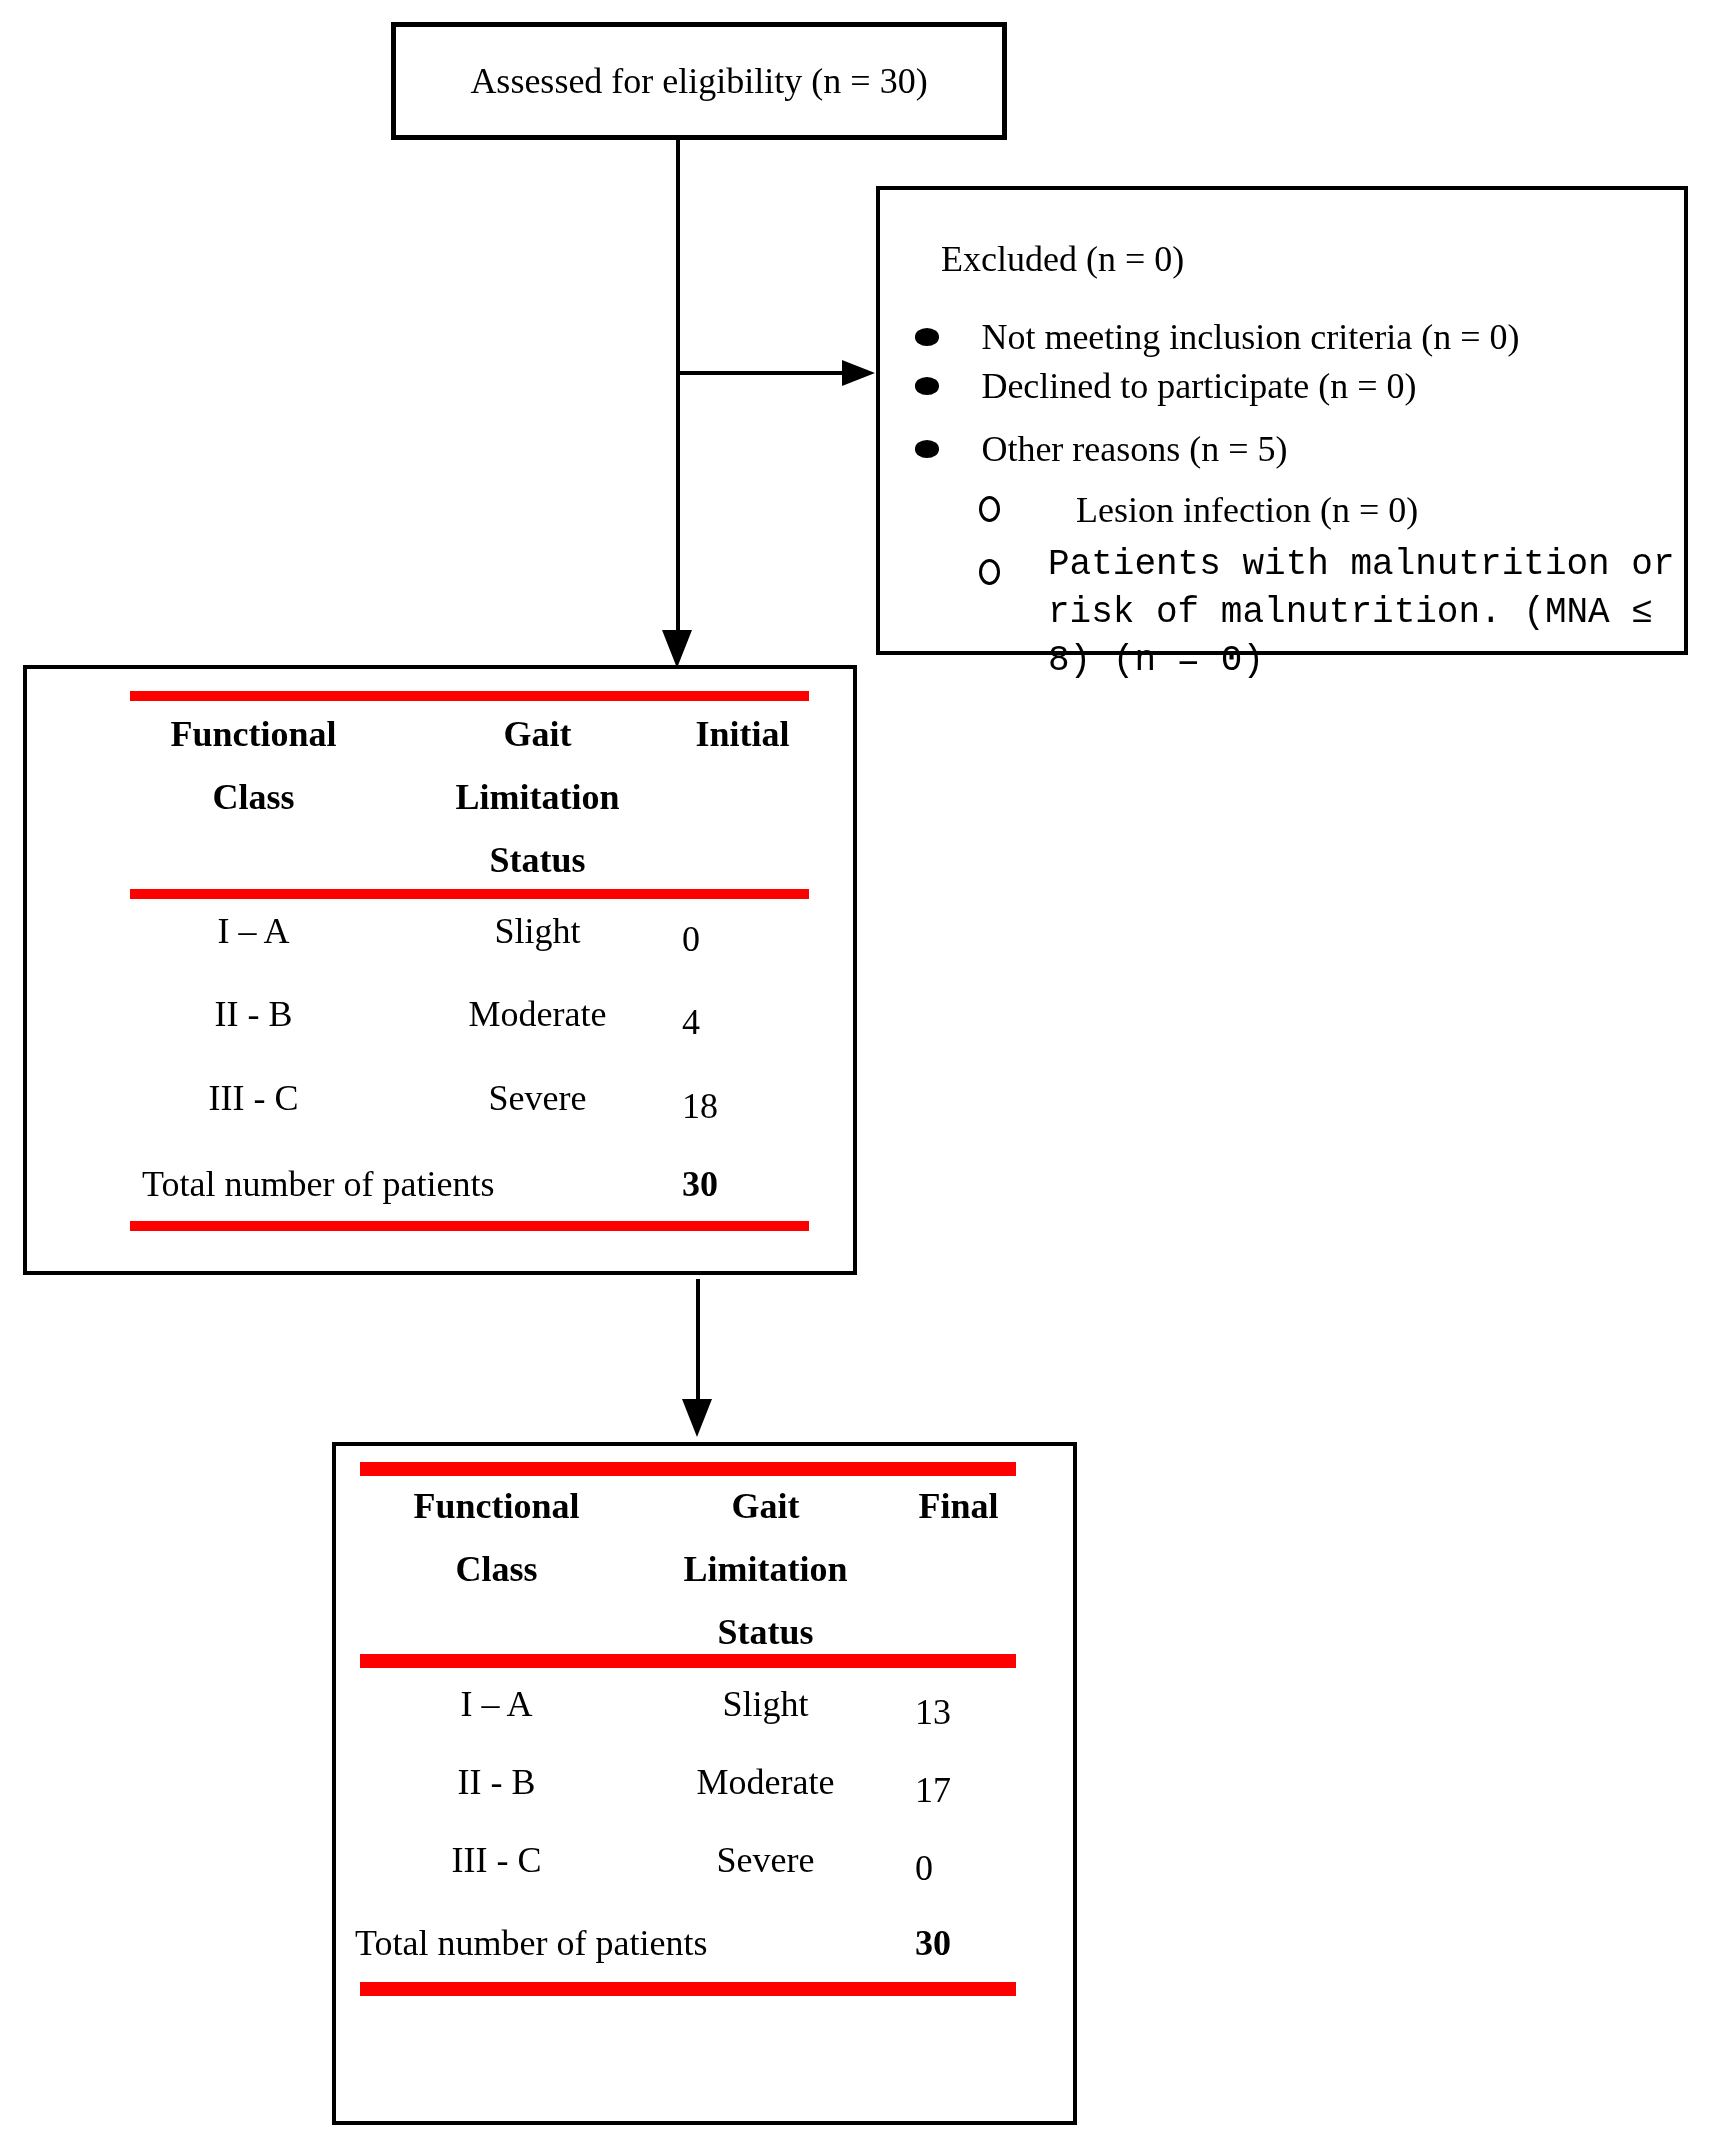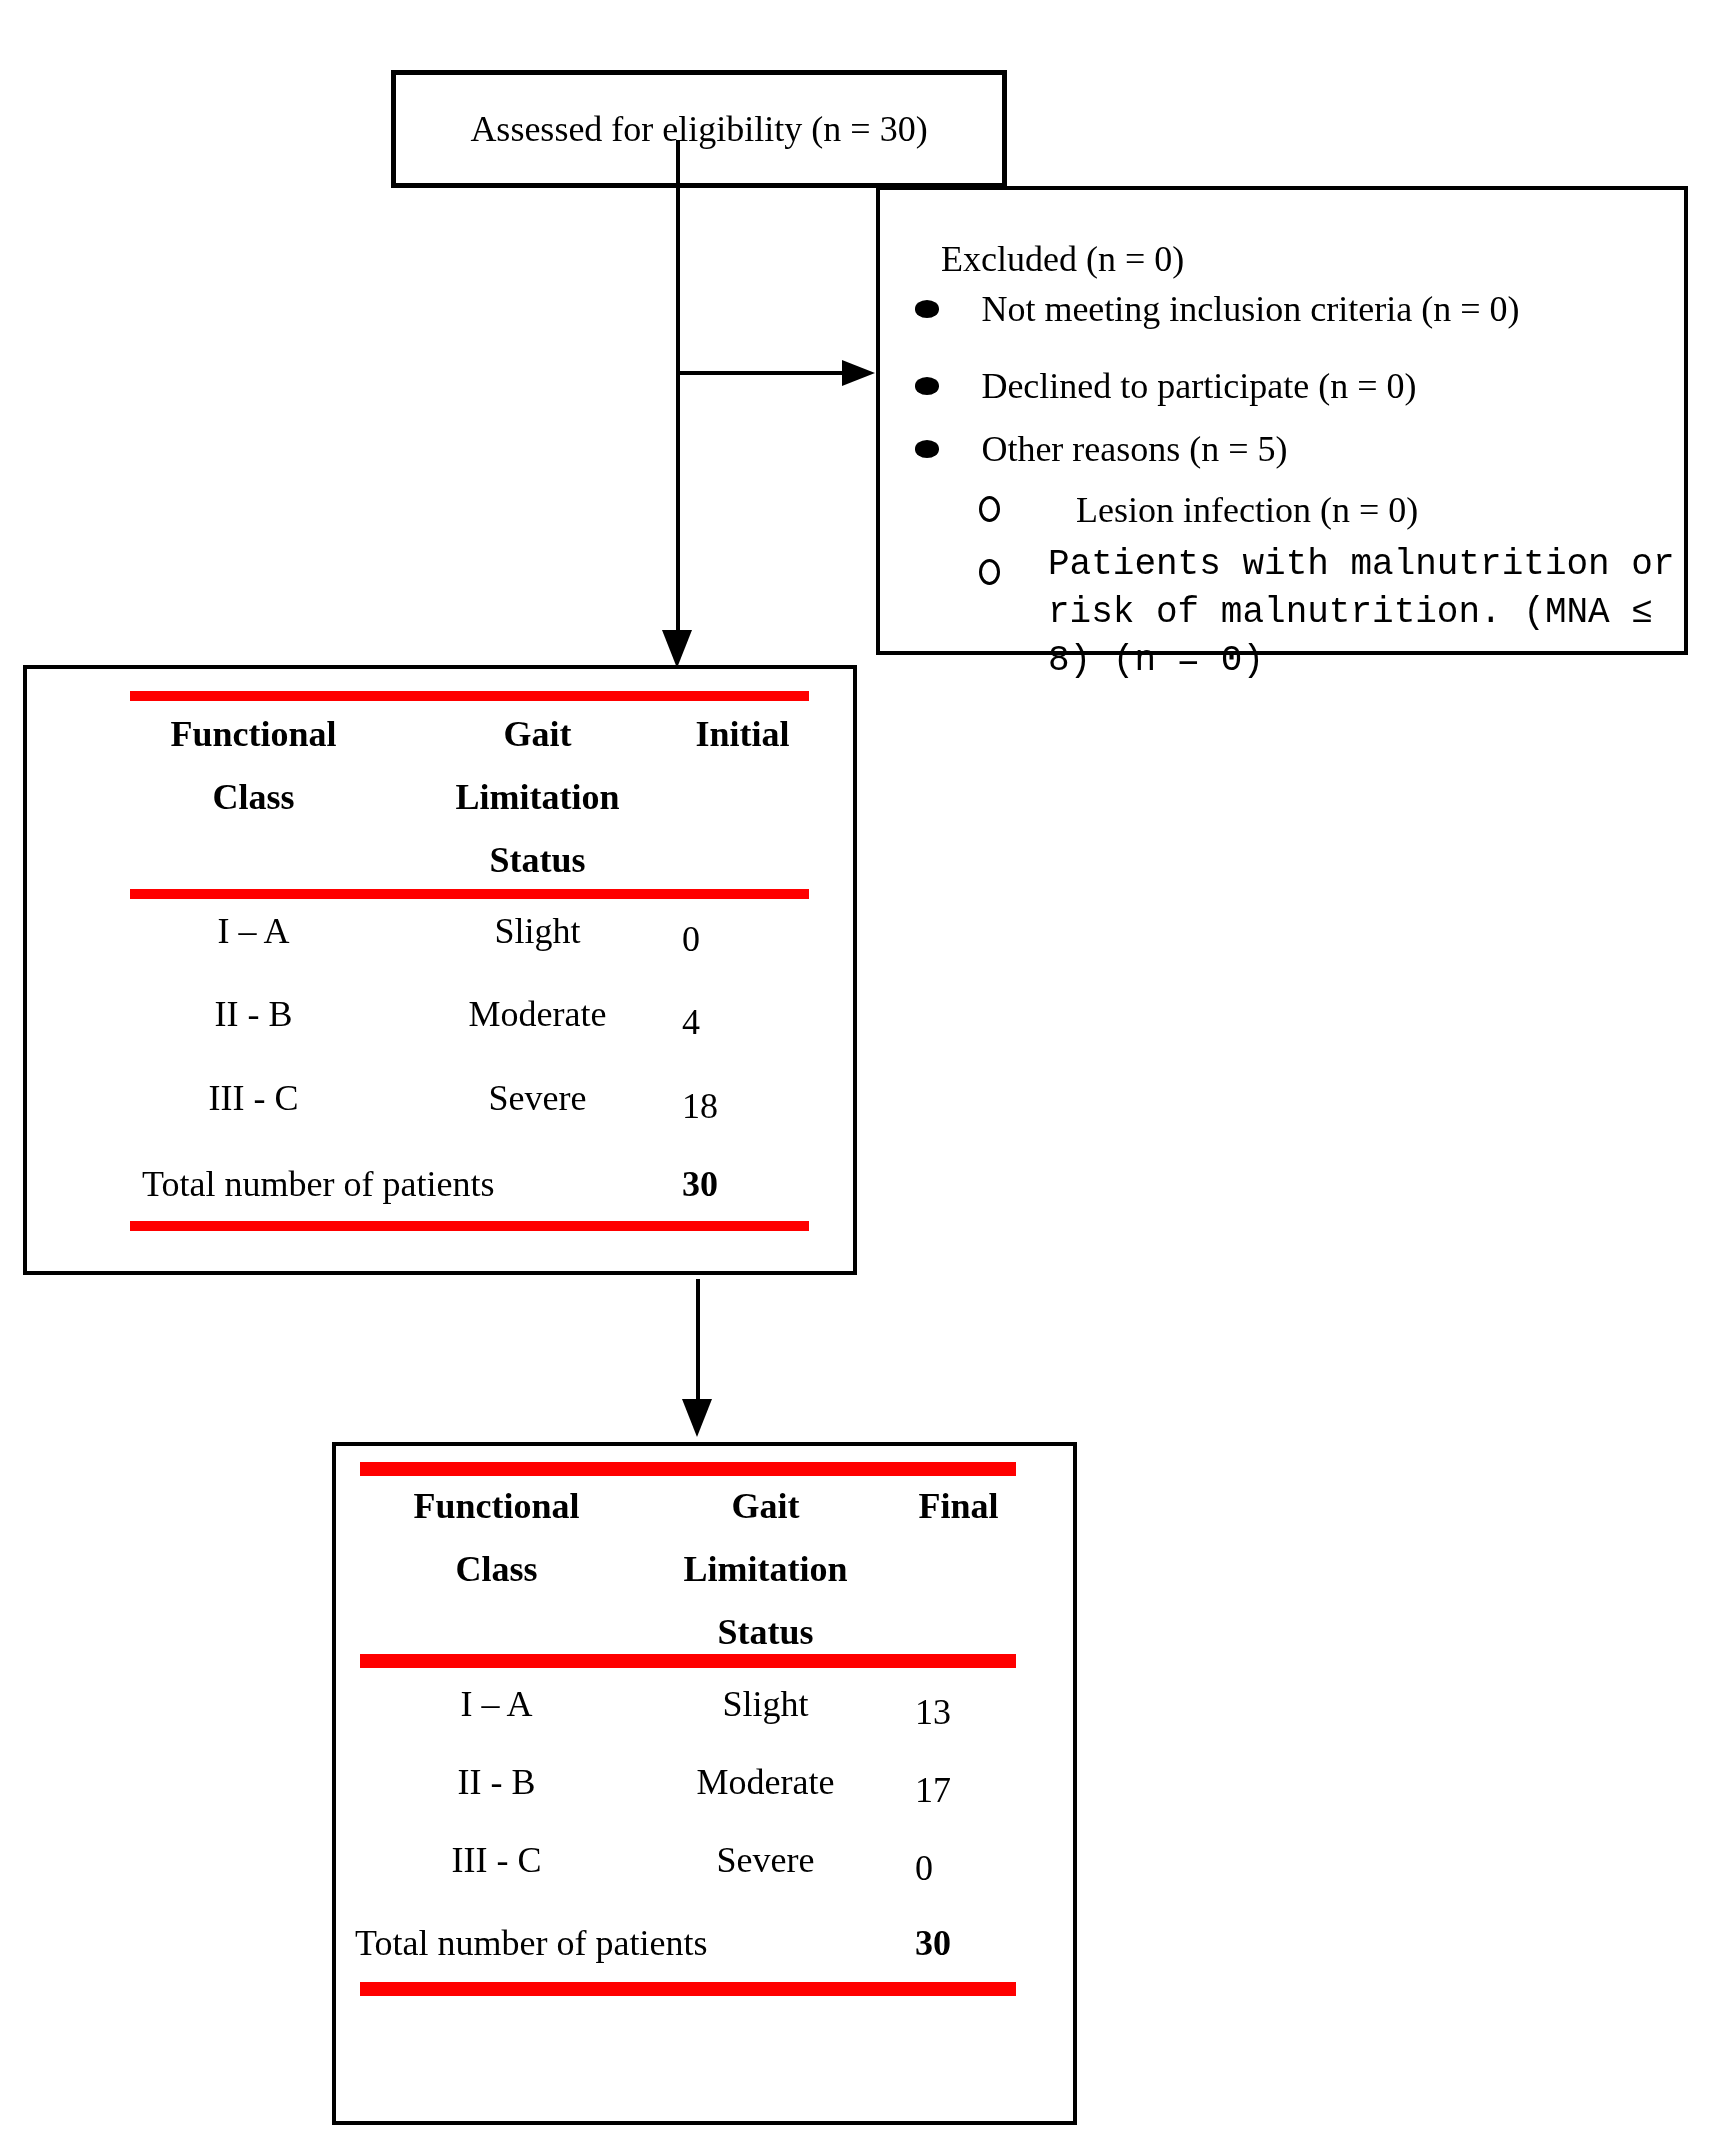--- a/index.html
+++ b/index.html
@@ -4,21 +4,21 @@
 <style>
   html,body{margin:0;padding:0;background:#ffffff;}
   #canvas{
     position:relative;
     width:1712px;height:2151px;
     background:#ffffff;
     font-family:"Liberation Serif","DejaVu Serif",serif;
     font-size:36px;color:#000;
   }
   .box{position:absolute;background:#fff;border:4.5px solid #000;box-sizing:border-box;}
-  .thickbox{border-width:5.9px;margin-top:48px;}
+  .thickbox{border-width:5.9px;}
   .center-flex{display:flex;align-items:center;justify-content:center;text-align:center;}
   .vline{position:absolute;width:4.1px;background:#000;}
   .hline{position:absolute;height:4.1px;background:#000;}
   .arrow-down{position:absolute;width:0;height:0;border-left:15.4px solid transparent;border-right:15.4px solid transparent;border-top:38px solid #000;}
   .arrow-right{position:absolute;width:0;height:0;border-top:13.5px solid transparent;border-bottom:13.5px solid transparent;border-left:33px solid #000;}
   .rule{position:absolute;height:10px;background:#f00;}
   .rule2{height:13.5px;}
   .hdr{position:absolute;width:217px;text-align:center;line-height:63px;font-weight:bold;}
   .hdr3{position:absolute;width:149px;text-align:center;line-height:63px;font-weight:bold;white-space:nowrap;}
   .cell{position:absolute;width:217px;height:50px;line-height:50px;text-align:center;white-space:nowrap;}
@@ -44,21 +44,21 @@
 
   <div class="hline" style="left:676px;top:371px;width:169px;"></div>
   <div class="arrow-right" style="left:842px;top:360px;"></div>
 
   <div class="box" style="left:876px;top:186px;width:812px;height:469px;"></div>
 
   <div class="excl-row" style="left:941px;top:234px;">
     <span>Excluded (n = 0)</span>
   </div>
 
-  <div class="excl-row" style="left:915px;top:284px;">
+  <div class="excl-row" style="left:915px;top:312px;">
     <span class="bullet-dot"></span>
     <span>Not meeting inclusion criteria (n = 0)</span>
   </div>
   <div class="excl-row" style="left:915px;top:361px;">
     <span class="bullet-dot"></span>
     <span>Declined to participate (n = 0)</span>
   </div>
   <div class="excl-row" style="left:915px;top:424px;">
     <span class="bullet-dot"></span>
     <span>Other reasons (n = 5)</span>

